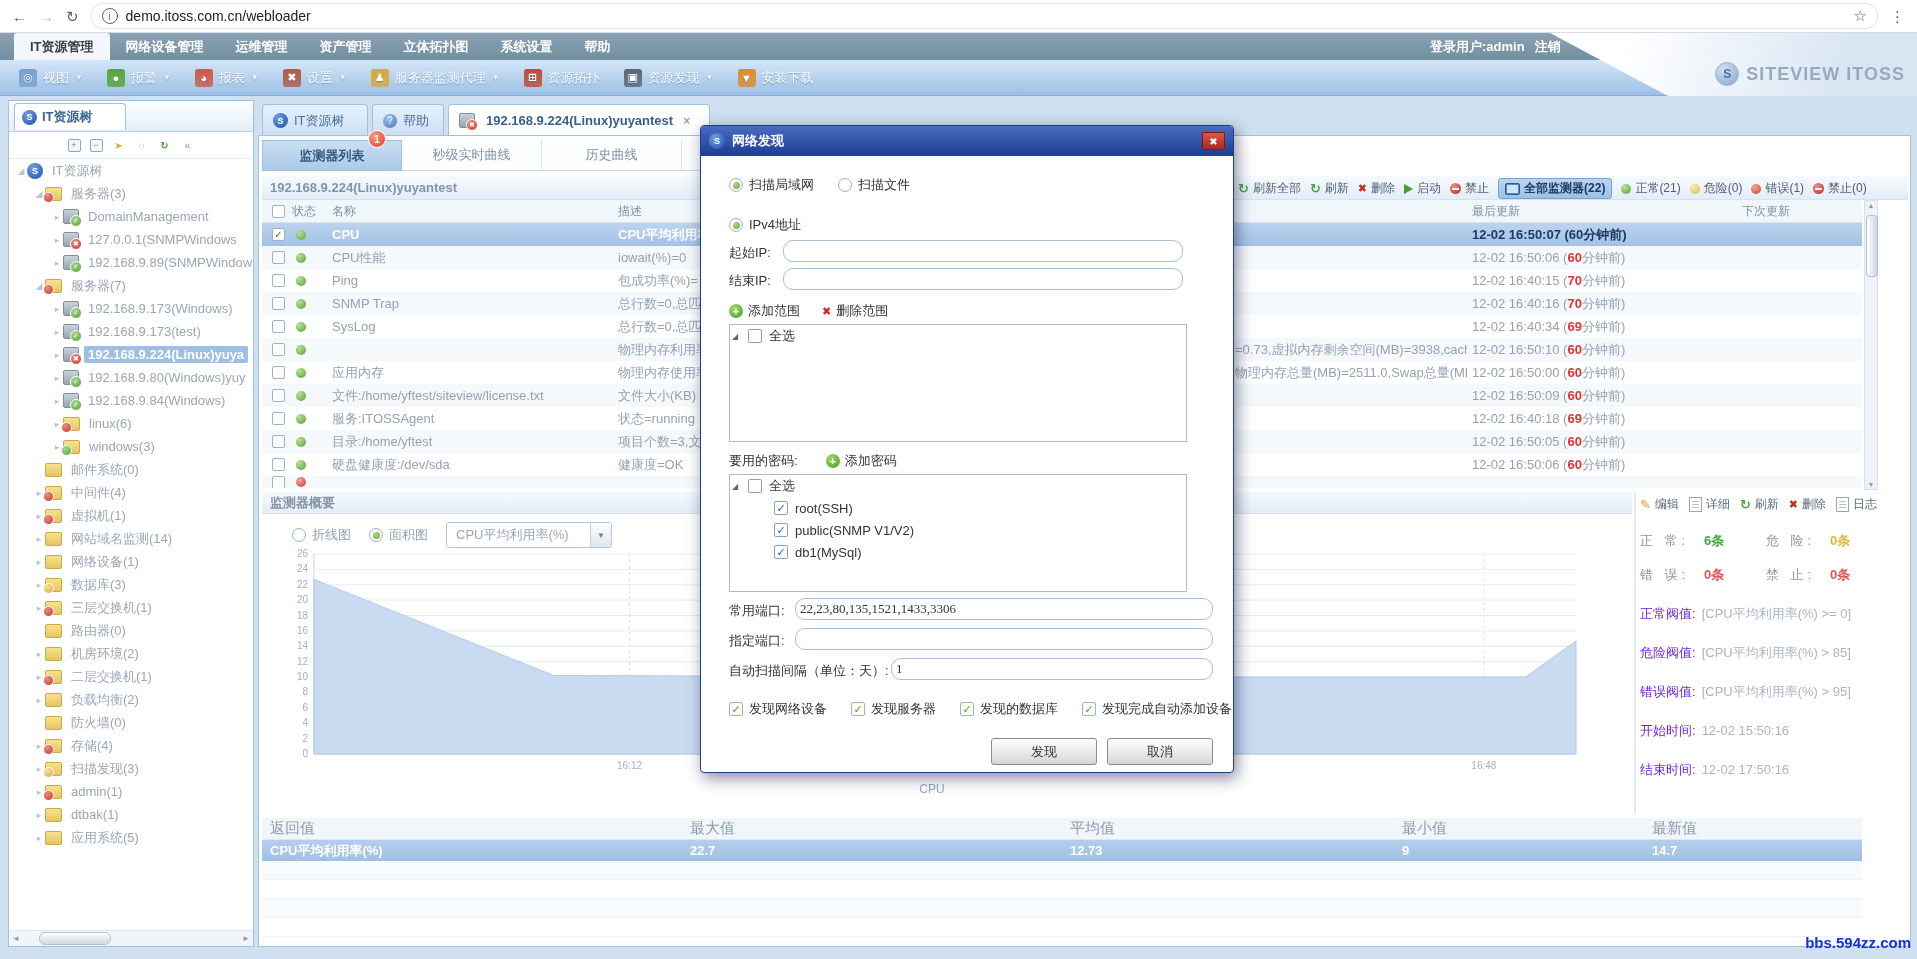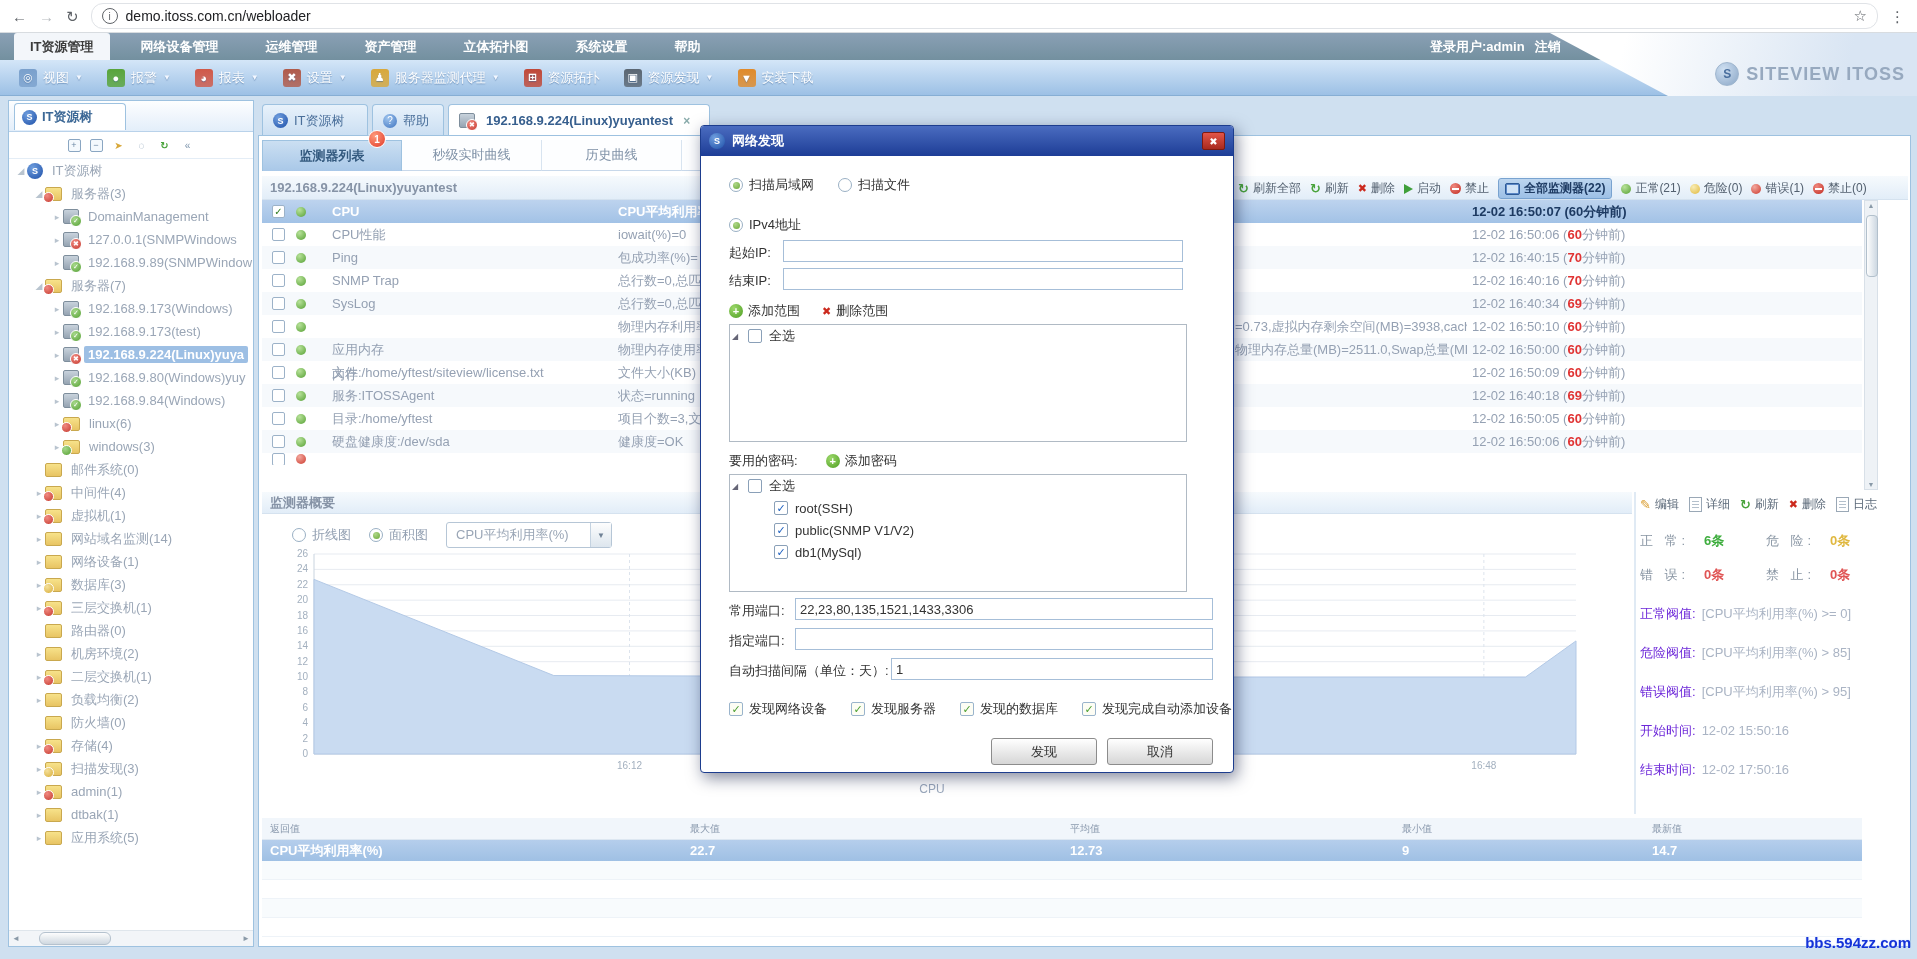--- a/index.html
+++ b/index.html
@@ -7,21 +7,21 @@
   .abs{position:absolute;}
 
   
   .browser{position:absolute;left:0;top:0;width:1917px;height:33px;background:#fff;border-bottom:1px solid #d8dce0;display:flex;align-items:center;gap:12px;padding:0 12px;box-sizing:border-box;}
   .bicon{color:#5f6368;font-size:15px;line-height:1;}
   .urlbox{flex:1;display:flex;align-items:center;gap:8px;height:24px;border:1px solid #e0e3e7;border-radius:12px;padding:0 10px;}
   .info-ic{width:14px;height:14px;border:1px solid #5f6368;border-radius:50%;color:#5f6368;font-size:10px;display:flex;align-items:center;justify-content:center;}
   .url{color:#202124;font-size:14px;}
 
   
-  .menubar{position:absolute;left:0;top:33px;width:1917px;height:27px;background:linear-gradient(#8aa0b5,#73909f);display:flex;align-items:stretch;gap:15px;}
+  .menubar{position:absolute;left:0;top:33px;width:1917px;height:27px;background:linear-gradient(#8aa0b5,#73909f);display:flex;align-items:stretch;}
   .menu-item{color:#fff;font-size:13px;font-weight:bold;display:flex;align-items:center;padding:0 16px;cursor:default;}
   .menu-item.active{background:#f3f6fa;color:#3c3c3c;border-radius:3px 3px 0 0;margin-left:14px;}
   .login{position:absolute;left:1430px;top:33px;height:27px;display:flex;align-items:center;gap:10px;color:#fff;font-size:13px;font-weight:bold;}
 
   
   .toolbar{position:absolute;left:0;top:60px;width:1917px;height:36px;background:linear-gradient(#d4e6f8,#9cc0e5);border-bottom:1px solid #86aed4;display:flex;align-items:center;padding-left:8px;gap:2px;box-sizing:border-box;}
   .tool{display:flex;align-items:center;gap:6px;color:#fff;font-size:13px;padding:3px 11px;text-shadow:0 1px 1px rgba(60,100,150,.55);}
   .caret{font-size:8px;color:#f2f7ff;}
   .ticon{width:18px;height:18px;border-radius:3px;display:inline-flex;align-items:center;justify-content:center;font-size:11px;color:#fff;font-weight:bold;}
 
@@ -122,36 +122,36 @@
   .statlab{color:#8a96a4;width:64px;letter-spacing:4px;}
   .statval{font-weight:bold;width:62px;}
   .thr{margin-top:21px;color:#aab4c4;}
   .thr .tl{color:#6d28d9;margin-right:6px;}
   .ic-edit{color:#d89a2a;font-size:13px;}
   .ic-doc{width:11px;height:13px;background:#fff;border:1px solid #9aa8b6;display:inline-block;position:relative;}
   .ic-doc i{position:absolute;left:2px;right:2px;top:3px;height:1px;background:#b4c0cc;box-shadow:0 3px 0 #b4c0cc,0 6px 0 #b4c0cc;}
 
   
   .sumtab{position:absolute;left:262px;top:818px;width:1600px;font-size:13px;}
-  .sumhead{position:relative;height:21px;background:#f1f6fb;border-bottom:1px solid #dde7f1;color:#8b9aae;font-size:10px;}
+  .sumhead{position:relative;height:21px;background:#f1f6fb;border-bottom:1px solid #dde7f1;color:#8b9aae;font-size:15px;}
   .sumrow{position:relative;height:21px;}
   .sumrow.sel{background:linear-gradient(#b5ceec,#9fc0e4);color:#fff;font-weight:bold;}
   .sumempty{height:18px;border-bottom:1px solid #eef3f8;}
   .sumempty:nth-child(odd){background:#f8fbfd;}
   .scell{position:absolute;top:0;height:100%;display:flex;align-items:center;}
 
   .watermark{position:absolute;right:6px;top:934px;font-size:15px;font-weight:bold;color:#1533d8;text-shadow:0 0 2px #cfe0ff;}
 
   
   .dialog{position:absolute;left:700px;top:125px;width:534px;height:648px;background:#fff;border:1px solid #1d3d8e;border-radius:4px;box-shadow:3px 5px 16px rgba(10,20,60,.5);z-index:50;box-sizing:border-box;}
   .dtitle{height:30px;background:linear-gradient(#4a6cc0,#1d3d96);border-radius:3px 3px 0 0;display:flex;align-items:center;gap:7px;padding:0 8px;color:#fff;font-size:13px;font-weight:bold;box-sizing:border-box;}
   .dclose{margin-left:auto;width:21px;height:16px;background:linear-gradient(#e25548,#a82a1e);border:1px solid #7e1a10;border-radius:2px;color:#fff;font-size:10px;display:flex;align-items:center;justify-content:center;font-weight:bold;}
   .dbody{position:absolute;left:0;top:30px;right:0;bottom:0;font-size:13px;color:#333;}
   .drow{position:absolute;display:flex;align-items:center;gap:6px;}
-  .dinput{height:22px;border:1px solid #a6bed8;border-radius:0;font-size:13px;color:#333;padding:0 4px;box-sizing:border-box;font-family:Liberation Sans, sans-serif;}
+  .dinput{height:22px;border:1px solid #a6bed8;border-radius:10px;font-size:13px;color:#333;padding:0 4px;box-sizing:border-box;font-family:Liberation Serif, serif;}
   .listbox{position:absolute;border:1px solid #b0bac4;background:#fff;overflow:hidden;}
   .lrow{display:flex;align-items:center;gap:7px;height:22px;padding-left:6px;}
   .lrow .exp2{font-size:8px;color:#667;width:9px;}
   .bluechk{width:14px;height:14px;border:1px solid #8aa0b8;border-radius:2px;background:#fff;display:inline-flex;align-items:center;justify-content:center;font-size:11px;color:#1b5fc0;font-weight:bold;box-sizing:border-box;}
   .greenchk{width:14px;height:14px;border:1px solid #9ab4cc;border-radius:2px;background:#fdfdf4;display:inline-flex;align-items:center;justify-content:center;font-size:11px;color:#4a9e2f;font-weight:bold;box-sizing:border-box;}
   .ic-add{width:14px;height:14px;border-radius:50%;background:radial-gradient(circle at 35% 30%,#9cd86a,#4e9e22);color:#fff;font-size:11px;font-weight:bold;display:inline-flex;align-items:center;justify-content:center;}
   .dbtn{position:absolute;width:104px;height:25px;background:linear-gradient(#ffffff,#d6d6d6);border:1px solid #8c8c8c;border-radius:3px;display:flex;align-items:center;justify-content:center;font-size:13px;color:#333;}
   .dlink{display:flex;align-items:center;gap:5px;}
 </style>
 </head>
@@ -520,20 +520,30 @@
       </span>
       <span class="act">
         <span class="ic-forbid">
           <i></i>
         </span>
         <span>禁止(0)</span>
       </span>
     </div>
 
   <div class="mtable" id="mtable">
+      <div class="mhead">
+        <span class="cell " style="left: 10px;">
+          <span class="cbx"></span>
+        </span>
+        <span class="cell " style="left: 30px;">状态</span>
+        <span class="cell " style="left: 70px;">名称</span>
+        <span class="cell " style="left: 356px;">描述</span>
+        <span class="cell " style="left: 1210px;">最后更新</span>
+        <span class="cell " style="left: 1480px;">下次更新</span>
+      </div>
       <div class="mrow sel">
         <span class="cell " style="left: 10px;">
           <span class="cbx">✓</span>
         </span>
         <span class="cell " style="left: 34px;">
           <span class="ball ok"></span>
         </span>
         <span class="cell " style="left: 70px; width: 282px;">CPU</span>
         <span class="cell " style="left: 356px; width: 255px;">CPU平均利用率</span>
         <span class="cell ts" style="left: 1210px;">12-02 16:50:07 (<span class="num">60</span>分钟前)</span>

